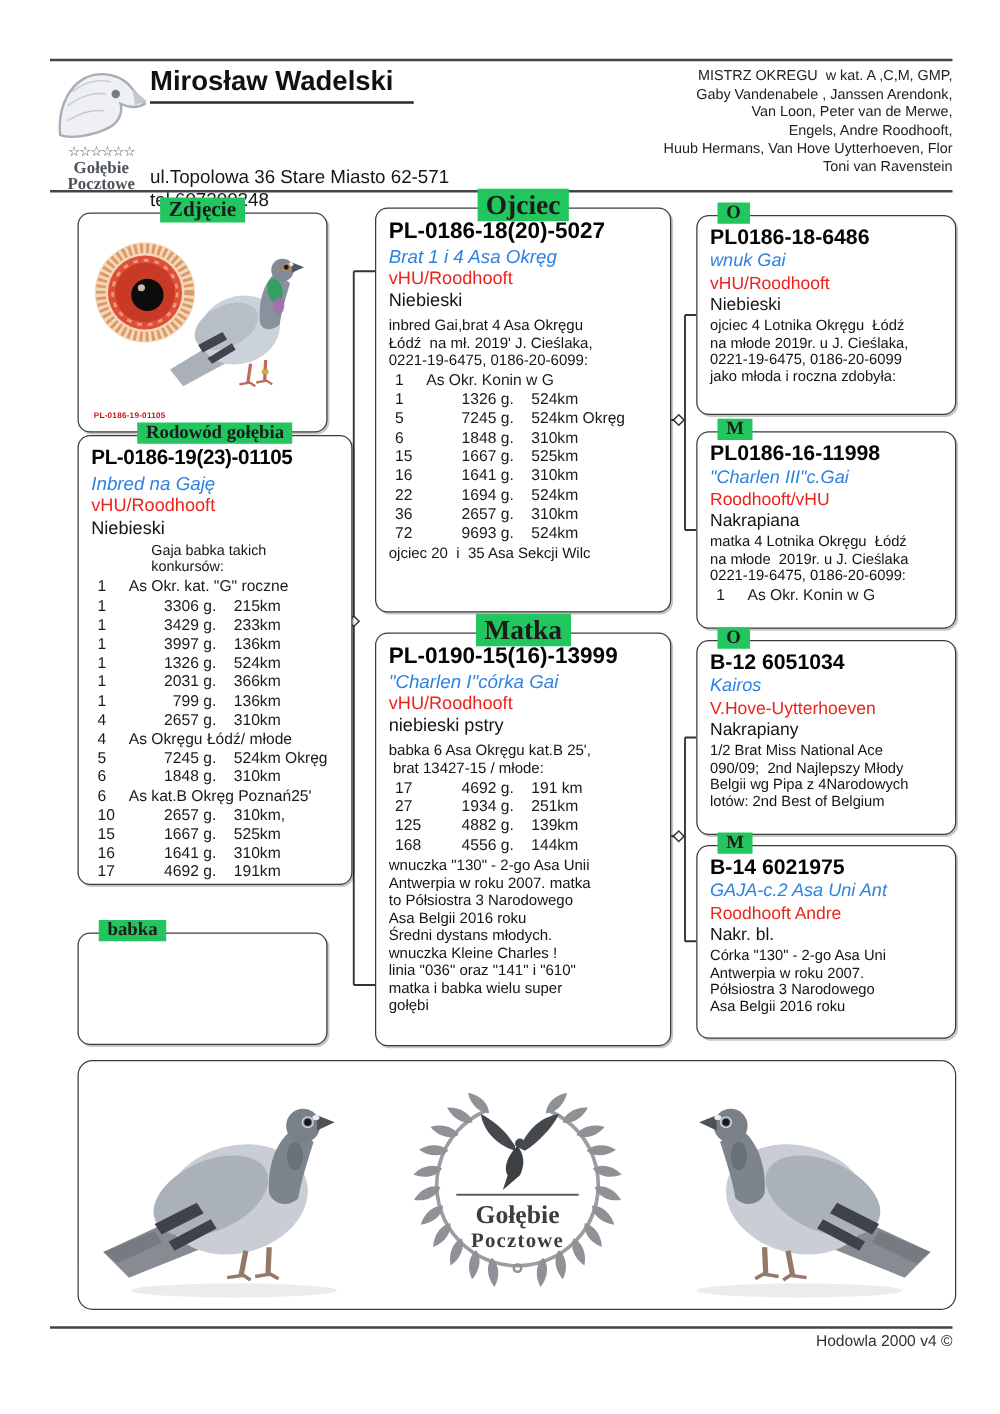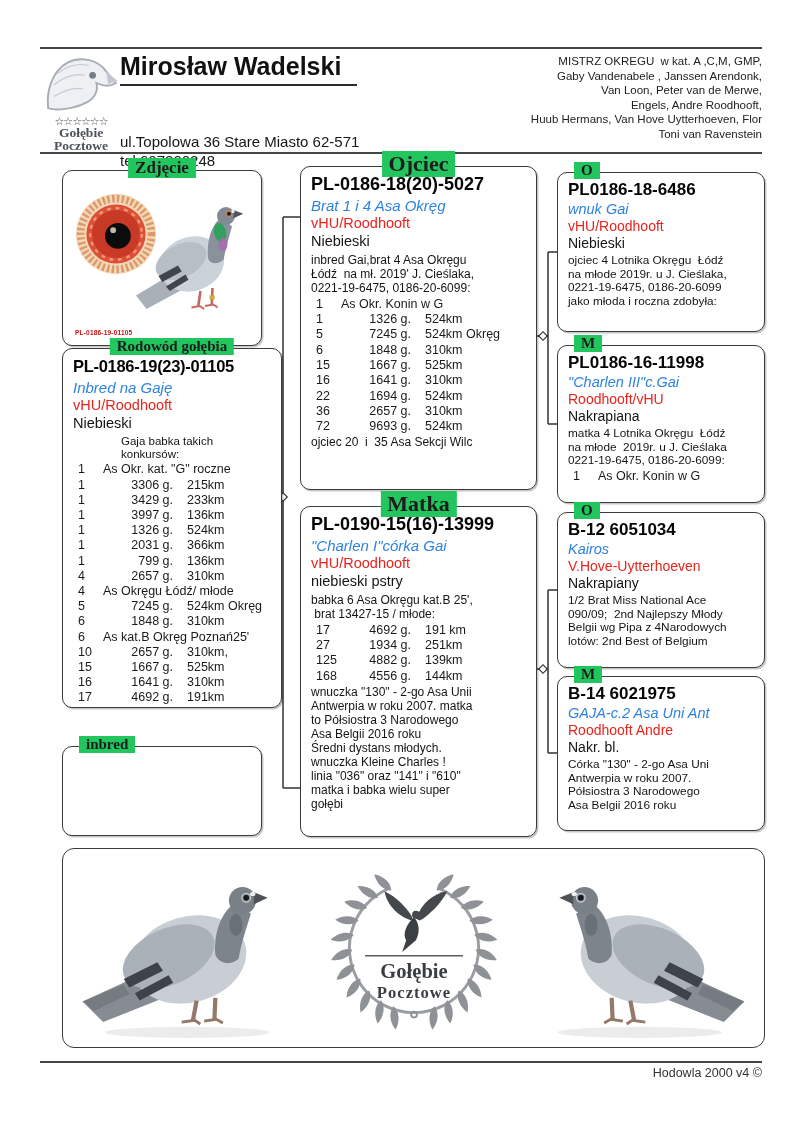--- a/index.html
+++ b/index.html
@@ -4,21 +4,21 @@
 <style>
   html,body{margin:0;padding:0;background:#ffffff;}
   .page{position:relative;width:800px;height:1131px;background:#fff;overflow:hidden;
         font-family:"Liberation Sans",sans-serif;color:#1a1a1a;}
   .rule{position:absolute;left:40px;width:722px;height:0;border-top:2px solid #454545;}
   
   .logo-wrap{position:absolute;left:42px;top:54px;width:78px;text-align:center;}
   .logo-stars{font-size:11px;letter-spacing:-1px;color:#4d525b;line-height:10px;}
   .logo-line{font-family:"Liberation Serif",serif;font-weight:bold;font-size:13.5px;
              color:#4d525b;line-height:13px;}
-  .owner-name{position:absolute;left:120px;top:52px;font-size:25px;font-weight:bold;color:#111;
+  .owner-name{position:absolute;left:120px;top:52px;font-size:22px;font-weight:bold;color:#111;
               border-bottom:2.5px solid #2b2b2b;padding:0 16px 3px 0;white-space:nowrap;}
   .owner-lines{position:absolute;left:120px;top:92px;font-size:15px;line-height:19px;color:#161616;margin-top:40px;}
   .achievements{position:absolute;right:38px;top:54px;width:340px;text-align:right;
                 font-size:11.5px;line-height:14.6px;color:#222;}
   .ach{white-space:pre-wrap;}
   
   .pbox{position:absolute;border:1.6px solid #3b3b3b;border-radius:10px;background:#fff;
         box-sizing:border-box;padding:7px 8px 4px 10px;
         box-shadow:1.5px 1.5px 0 rgba(0,0,0,0.22);}
   .legend{position:absolute;background:#22c55e;font-family:"Liberation Serif",serif;font-weight:bold;
@@ -269,21 +269,21 @@
 
         <div class="rrow">
           <span class="c1">17</span>
           <span class="c2">4692 g.</span>
           <span class="c3">191km</span>
         </div>
       </div>
   </section>
 
   <section class="pbox" style="left:62px;top:746px;width:200px;height:90px">
-    <div class="legend left lg15">inbred</div>
+    <div class="legend left lg15">babka</div>
   </section>
 
   <section class="pbox" style="left:300px;top:166px;width:237px;height:324px">
     <div class="legend center lg22">Ojciec</div>
     <div class="ring">PL-0186-18(20)-5027</div>
     <div class="bname">Brat 1 i 4 Asa Okręg</div>
     <div class="breeder">vHU/Roodhooft</div>
     <div class="bcolor">Niebieski</div>
     <div class="intro">inbred Gai,brat 4 Asa Okręgu
 Łódź  na mł. 2019' J. Cieślaka,

